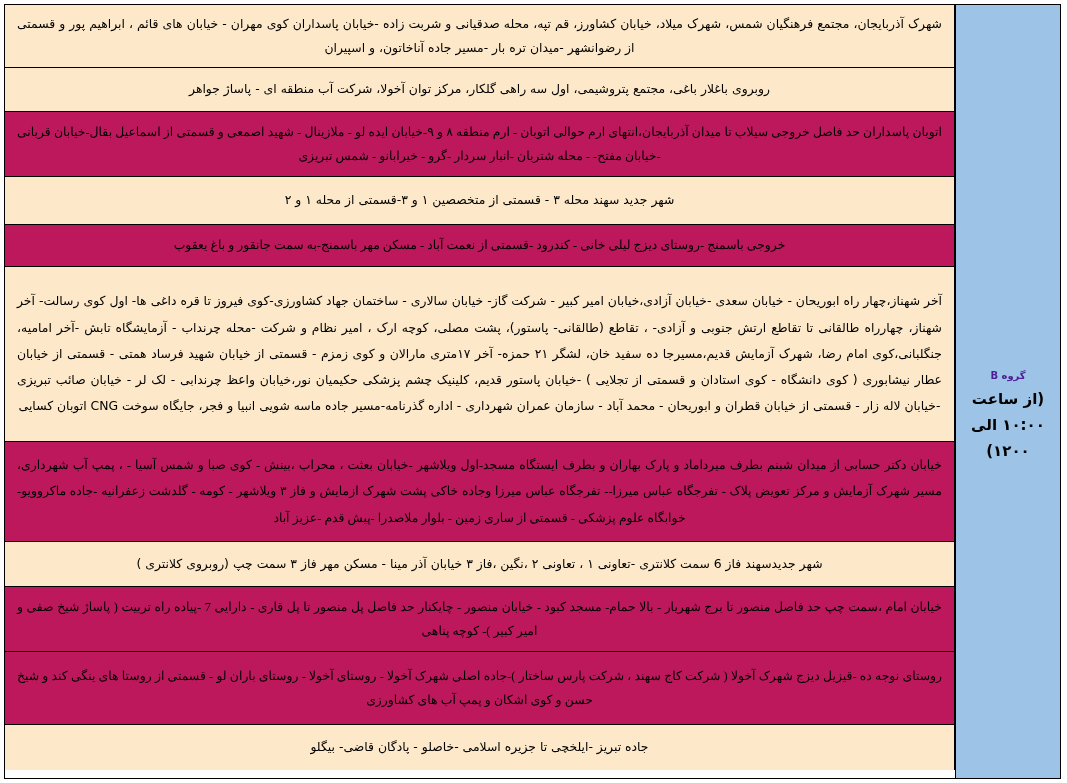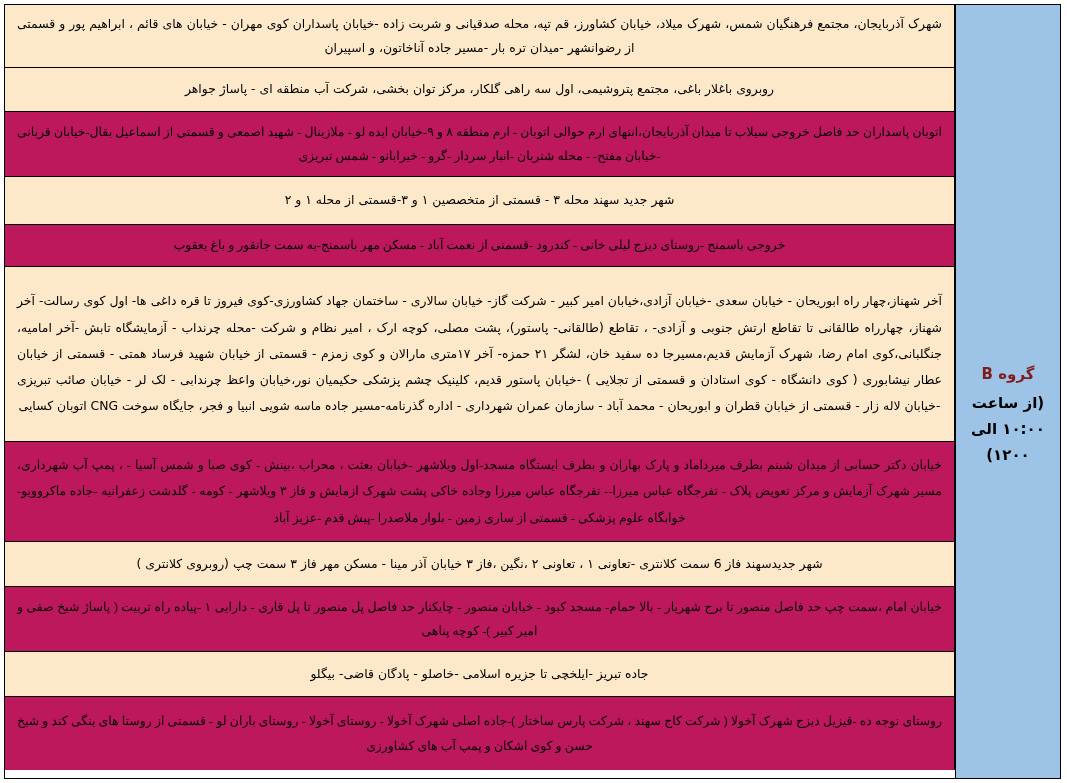--- a/index.html
+++ b/index.html
@@ -38,23 +38,23 @@
     box-sizing: border-box;
     display: flex;
     flex-direction: column;
     align-items: center;
     justify-content: center;
     text-align: center;
     padding: 6px 4px;
     order: 0;
   }
   .group-title {
-    font-size: 15px;
+    font-size: 10px;
     font-weight: bold;
-    color: #7f1d1d;
+    color: #4c1d95;
     line-height: 1.7;
     direction: rtl;
     margin-top: 48px;
   }
   .group-sub {
     font-size: 15px;
     font-weight: bold;
     color: #000;
     line-height: 1.75;
     direction: rtl;
@@ -123,48 +123,48 @@
 <body>
 
 <div class="sheet">
   <div class="table-wrap">
 
     <div class="rows-col">
       <div class="row tint r1">
         <span class="txt">شهرک آذربایجان، مجتمع فرهنگیان شمس، شهرک میلاد، خیابان کشاورز، قم تپه، محله صدقیانی و شربت زاده  -خیابان پاسداران کوی مهران - خیابان های قائم ، ابراهیم پور و قسمتی از رضوانشهر -میدان تره بار  -مسیر جاده آناخاتون، و اسپیران</span>
       </div>
       <div class="row tint r2">
-        <span class="txt">روبروی باغلار باغی، مجتمع پتروشیمی، اول سه راهی گلکار، مرکز توان بخشی، شرکت آب منطقه ای - پاساژ جواهر</span>
+        <span class="txt">روبروی باغلار باغی، مجتمع پتروشیمی، اول سه راهی گلکار، مرکز توان آخولا، شرکت آب منطقه ای - پاساژ جواهر</span>
       </div>
       <div class="row plain r3">
         <span class="txt">اتوبان پاسداران حد فاصل خروجی سیلاب تا میدان آذربایجان،انتهای ارم حوالی اتوبان - ارم منطقه ۸ و ۹-خیابان ایده لو - ملازینال - شهید اصمعی و قسمتی از اسماعیل بقال-خیابان قربانی -خیابان مفتح- - محله شتربان -انبار سردار -گرو - خیرابانو - شمس تبریزی</span>
       </div>
       <div class="row tint r4">
         <span class="txt">شهر جدید سهند محله ۳ - قسمتی از متخصصین ۱ و ۳-قسمتی از محله ۱ و ۲</span>
       </div>
       <div class="row plain r5">
         <span class="txt">خروجی باسمنج -روستای دیزج لیلی خانی - کندرود -قسمتی از نعمت آباد - مسکن مهر باسمنج-به سمت جانقور و باغ یعقوب</span>
       </div>
       <div class="row tint r6">
         <span class="txt">آخر شهناز،چهار راه ابوریحان - خیابان سعدی  -خیابان آزادی،خیابان امیر کبیر - شرکت گاز- خیابان سالاری - ساختمان جهاد کشاورزی-کوی فیروز تا قره داغی ها- اول کوی رسالت- آخر شهناز، چهارراه طالقانی تا تقاطع ارتش جنوبی و آزادی- ، تقاطع (طالقانی- پاستور)، پشت مصلی، کوچه ارک ، امیر نظام و شرکت -محله چرنداب - آزمایشگاه تابش  -آخر امامیه، جنگلبانی،کوی امام رضا، شهرک آزمایش قدیم،مسیرجا ده سفید خان، لشگر ۲۱ حمزه- آخر ۱۷متری مارالان و کوی زمزم - قسمتی از خیابان شهید فرساد همتی  - قسمتی از خیابان عطار نیشابوری ( کوی دانشگاه - کوی استادان و قسمتی از تجلایی ) -خیابان پاستور قدیم، کلینیک چشم پزشکی حکیمیان نور،خیابان واعظ چرندابی - لک لر  - خیابان صائب تبریزی -خیابان لاله زار  - قسمتی از خیابان قطران و ابوریحان - محمد آباد - سازمان عمران شهرداری - اداره گذرنامه-مسیر جاده ماسه شویی انبیا و فجر، جایگاه سوخت CNG اتوبان کسایی</span>
       </div>
       <div class="row plain r7">
         <span class="txt">خیابان دکتر حسابی از میدان شبنم بطرف میرداماد و پارک بهاران و بطرف ایستگاه مسجد-اول ویلاشهر -خیابان بعثت ، محراب ،بینش - کوی صبا و شمس آسیا - ، پمپ آب شهرداری، مسیر شهرک آزمایش و مرکز تعویض پلاک - تفرجگاه عباس میرزا-- تفرجگاه عباس میرزا وجاده خاکی پشت شهرک ازمایش و فاز ۳ ویلاشهر - کومه - گلدشت زعفرانیه -جاده ماکروویو- خوابگاه علوم پزشکی - قسمتی از ساری زمین - بلوار ملاصدرا -پیش قدم -عزیز آباد</span>
       </div>
       <div class="row tint r8">
         <span class="txt">شهر جدیدسهند  فاز 6 سمت کلانتری  -تعاونی ۱ ، تعاونی ۲ ،نگین ،فاز ۳ خیابان آذر مینا - مسکن مهر فاز ۳ سمت چپ (روبروی کلانتری )</span>
       </div>
       <div class="row plain r9">
-        <span class="txt">خیابان امام ،سمت چپ حد فاصل منصور تا برج شهریار - بالا حمام- مسجد کبود - خیابان منصور - چایکنار حد فاصل پل منصور تا پل قاری - دارایی ۱ -پیاده راه تربیت ( پاساژ شیخ صفی و امیر کبیر )- کوچه پناهی</span>
+        <span class="txt">خیابان امام ،سمت چپ حد فاصل منصور تا برج شهریار - بالا حمام- مسجد کبود - خیابان منصور - چایکنار حد فاصل پل منصور تا پل قاری - دارایی 7 -پیاده راه تربیت ( پاساژ شیخ صفی و امیر کبیر )- کوچه پناهی</span>
+      </div>
+      <div class="row plain r11">
+        <span class="txt">روستای نوجه ده -قیزیل دیزج شهرک آخولا ( شرکت کاج سهند ، شرکت پارس ساختار )-جاده اصلی شهرک آخولا - روستای آخولا - روستای باران لو - قسمتی از روستا های ینگی کند و شیخ حسن و کوی اشکان و پمپ آب های کشاورزی</span>
       </div>
       <div class="row tint r10">
         <span class="txt">جاده تبریز -ایلخچی تا جزیره اسلامی -خاصلو - پادگان قاضی- بیگلو</span>
-      </div>
-      <div class="row plain r11">
-        <span class="txt">روستای نوجه ده -قیزیل دیزج شهرک آخولا ( شرکت کاج سهند ، شرکت پارس ساختار )-جاده اصلی شهرک آخولا - روستای آخولا - روستای باران لو - قسمتی از روستا های ینگی کند و شیخ حسن و کوی اشکان و پمپ آب های کشاورزی</span>
       </div>
     </div>
 
     <div class="group-col">
       <div class="group-title">گروه B</div>
       <div class="group-sub">(از ساعت ۱۰:۰۰ الی ۱۲۰۰)</div>
     </div>
 
   </div>
 </div>

